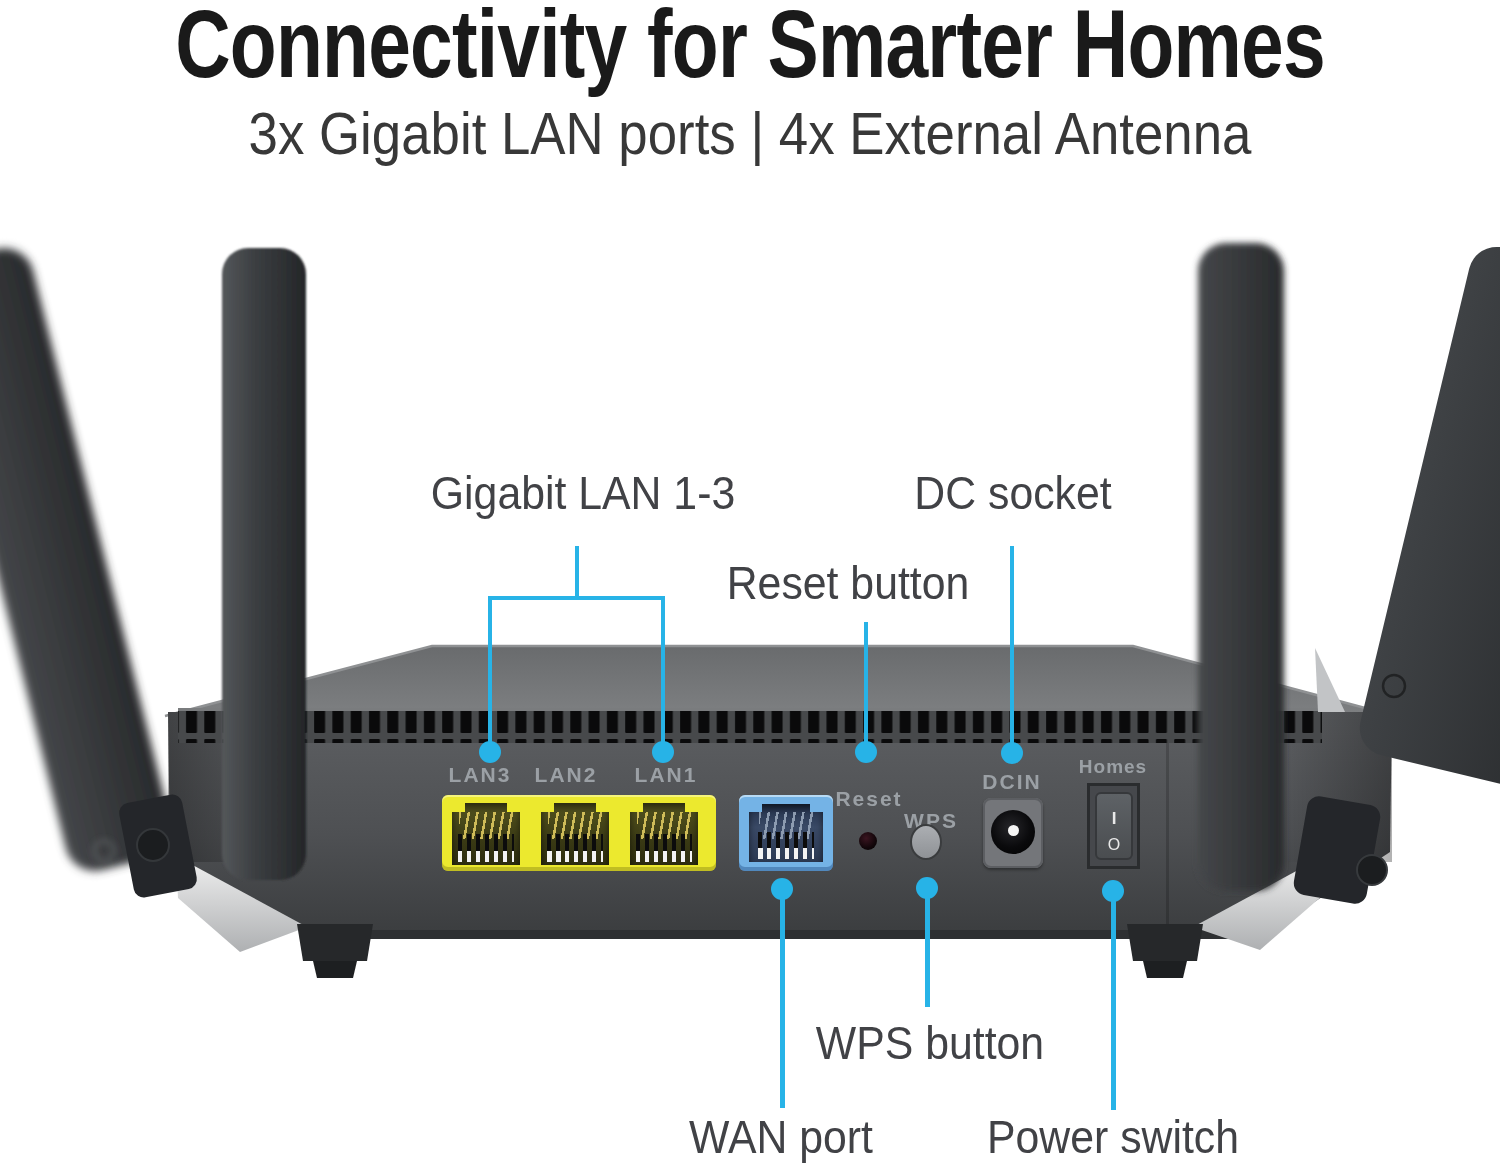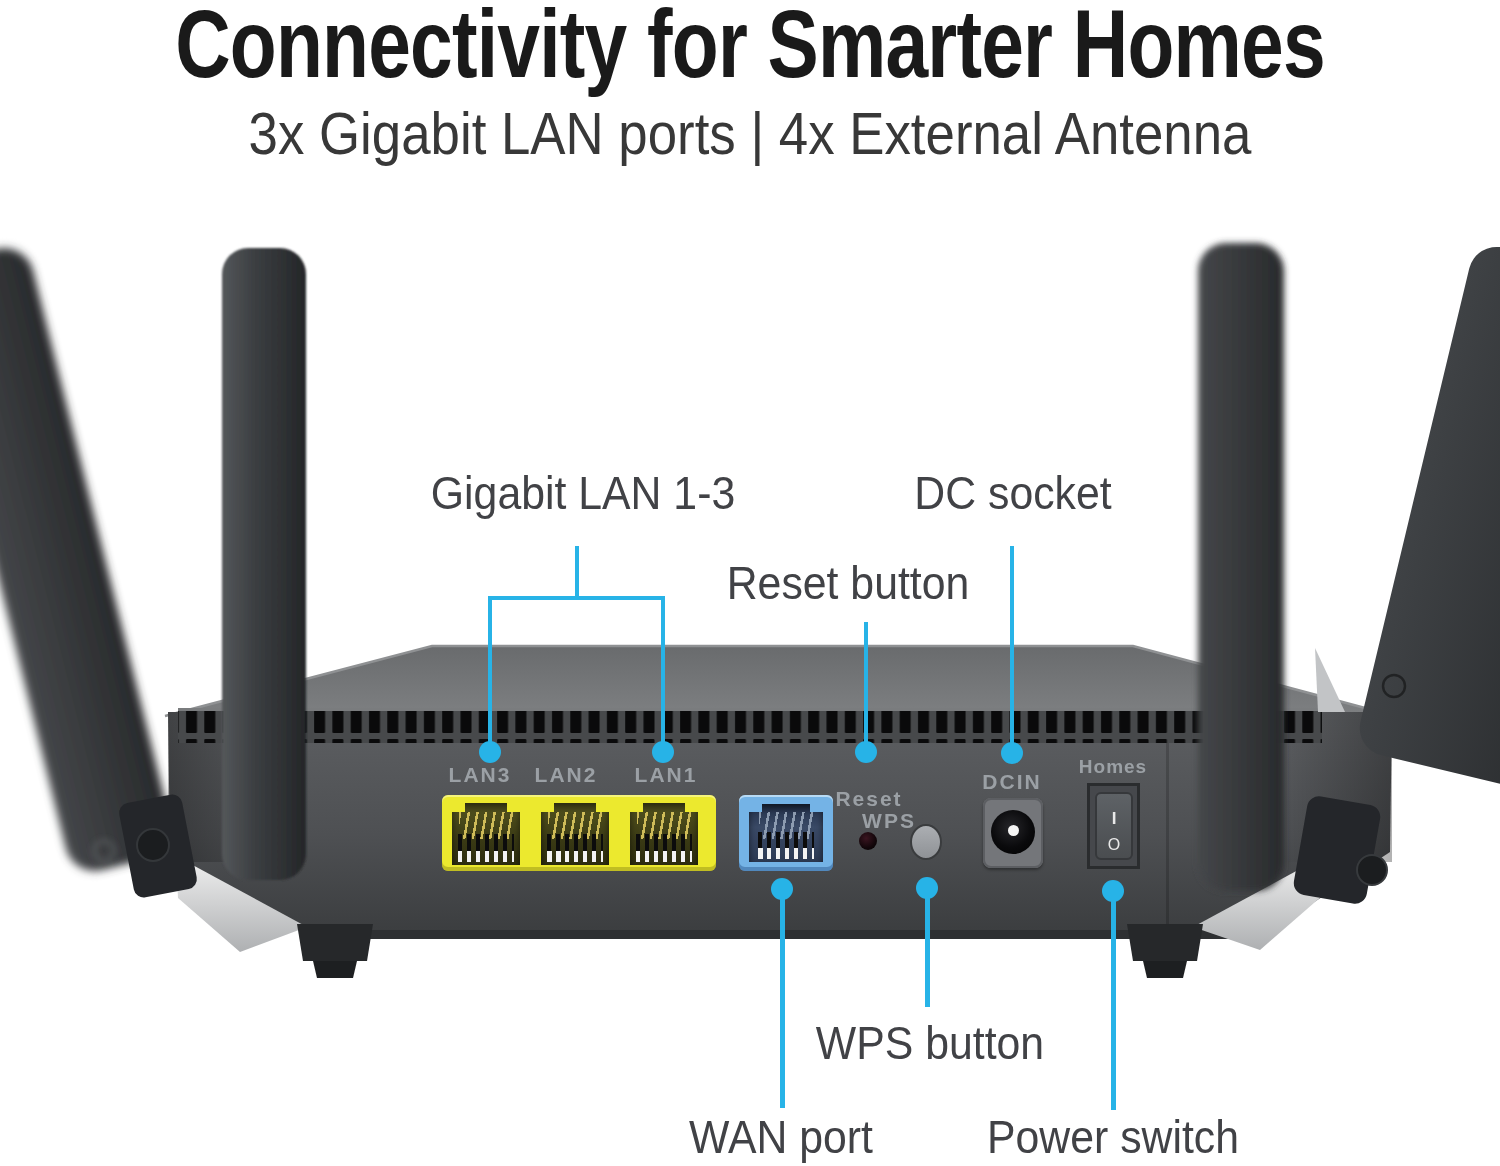--- a/index.html
+++ b/index.html
@@ -172,21 +172,21 @@
     <rect x="1198" y="243" width="86" height="648" rx="28" fill="url(#lgBladeBlur)" filter="url(#b3)"></rect>
   </svg>
 
   <div class="layer" style="z-index:2;width:1500px;height:1166px;text-decoration:underline;">
 
     <div class="plabel" style="left:480px;top:764px;">LAN3</div>
     <div class="plabel" style="left:566px;top:764px;">LAN2</div>
     <div class="plabel" style="left:666px;top:764px;">LAN1</div>
     <div class="plabel" style="left:786px;top:796px;">WAN</div>
     <div class="plabel" style="left:869px;top:788px;">Reset</div>
-    <div class="plabel" style="left:889px;top:810px;">WPS</div>
+    <div class="plabel" style="left:931px;top:810px;">WPS</div>
     <div class="plabel" style="left:1012px;top:771px;">DCIN</div>
     <div class="plabel" style="left:1113px;top:757px;font-size:19px;letter-spacing:1px;">Homes</div>
 
     <div class="slab"></div>
     <div class="cutout" style="left:452px;">
       <div class="notch l"></div>
         <div class="notch r"></div>
       <div class="pins-gold"></div>
         <div class="pins-black"></div>
         <div class="pins-white"></div>

